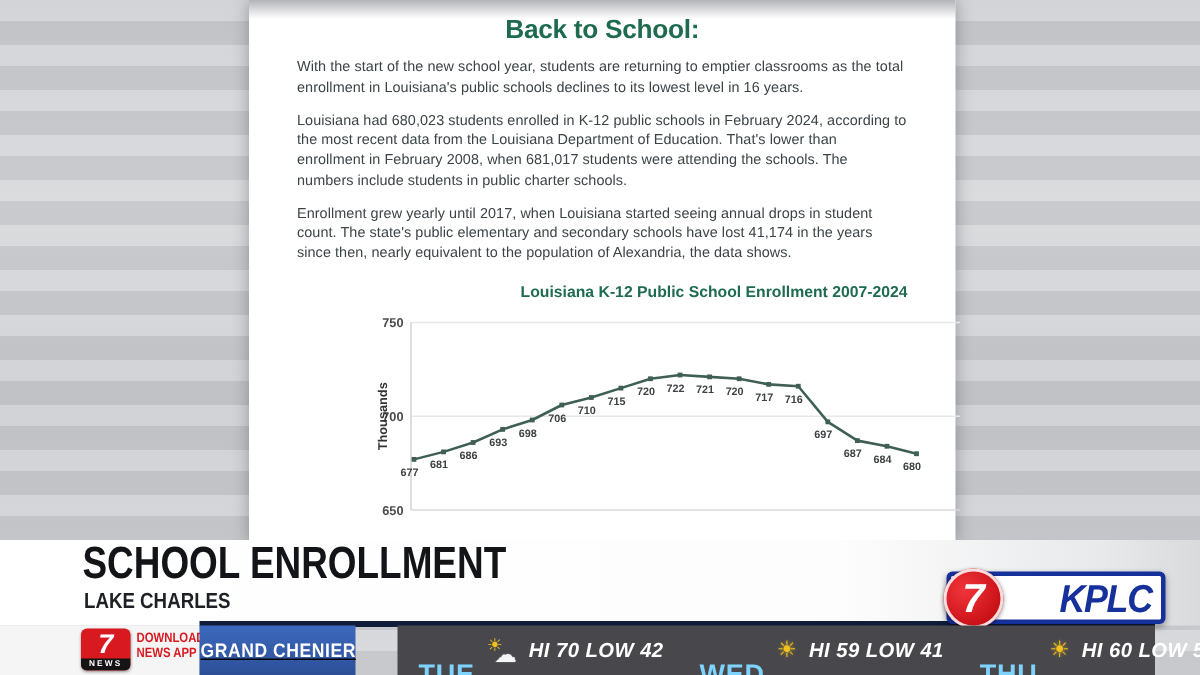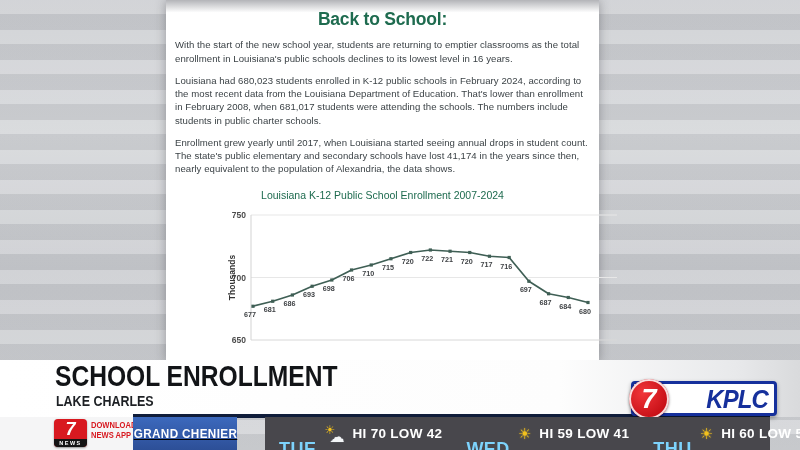--- a/index.html
+++ b/index.html
@@ -3,28 +3,28 @@
 <meta charset="utf-8">
 <style>
   html,body{margin:0;padding:0;background:#ccced1;font-family:"Liberation Sans",sans-serif;}
   .stage{position:relative;width:800px;height:450px;overflow:hidden;
     background:linear-gradient(180deg,#c9cbcf 0%,#d2d4d7 30%,#c7c9cd 60%,#d0d2d5 100%);}
   .stage::before{content:"";position:absolute;inset:0;
     background:repeating-linear-gradient(180deg,rgba(255,255,255,.18) 0 14px,rgba(120,122,128,.10) 14px 30px);
     pointer-events:none;}
 
   
-  .doc{position:absolute;left:166px;top:0;width:433px;height:362px;background:#ffffff;
-    box-shadow:0 0 10px rgba(40,40,45,.35);padding:0 9px;box-sizing:border-box;}
+  .doc{position:absolute;left:166px;top:0;width:471px;height:362px;background:#ffffff;
+    box-shadow:0 0 10px rgba(40,40,45,.35);padding:0 32px;box-sizing:border-box;}
   .doc-topshade{position:absolute;left:0;top:0;width:100%;height:14px;
     background:linear-gradient(180deg,#b3b4b8 0%,rgba(255,255,255,0) 90%);}
   .doc-title{margin-top:9px;text-align:center;color:#1e6b4f;font-weight:bold;
     font-size:17.5px;line-height:1.17;letter-spacing:-.2px;}
   .doc p{margin:9px 0 0 0;color:#3c4347;font-size:9.6px;line-height:1.38;letter-spacing:.05px;}
-  .chart-title{margin-top:13px;text-align:center;color:#1e6b4f;font-weight:normal;font-size:10.5px;}
+  .chart-title{margin-top:13px;text-align:right;color:#1e6b4f;font-weight:bold;font-size:10.5px;}
   .chart-wrap{margin:4px 0 0 54px;}
 
   
   .band{position:absolute;left:0;top:360px;width:800px;height:57px;
     background:linear-gradient(90deg,#ffffff 0%,#fdfdfd 70%,#e8e9eb 92%,#d9dadc 100%);}
   .headline{position:absolute;left:55px;top:361px;color:#121417;font-weight:800;
     font-size:30px;line-height:1;transform:scaleX(.82);transform-origin:left top;white-space:nowrap;}
   .sub-head{position:absolute;left:56px;top:393px;color:#1d2024;font-weight:600;
     font-size:14.5px;transform:scaleX(.86);transform-origin:left top;white-space:nowrap;}
   .navy-strip{position:absolute;left:133px;top:414px;width:637px;height:4px;background:#101d3a;}
@@ -57,21 +57,21 @@
   .app-promo{position:absolute;left:91px;top:4px;color:#d81920;font-weight:800;font-size:9px;
     line-height:1.1;transform:scaleX(.84);transform-origin:left top;white-space:nowrap;}
   .loc-tag{position:absolute;left:133px;top:0;width:104px;height:33px;
     background:linear-gradient(180deg,#3c69bd 0%,#2d4f97 100%);
     display:flex;align-items:center;justify-content:center;text-decoration:underline;}
   .loc-tag span{color:#fff;font-weight:800;font-size:13px;letter-spacing:.4px;transform:scaleX(.9);white-space:nowrap;}
   .wx{position:absolute;left:265px;top:0;width:505px;height:33px;background:#48474c;
     display:flex;align-items:center;padding:0 4px 0 14px;box-sizing:border-box;}
   .wx-item{display:flex;align-items:center;gap:8px;}
   .wx-day{color:#7dd3fc;font-weight:600;font-size:18px;letter-spacing:.5px;margin-top:32px;}
-  .wx-val{color:#ffffff;font-weight:800;font-size:13.5px;letter-spacing:.3px;white-space:nowrap;}
+  .wx-val{color:#ffffff;font-weight:800;font-size:13.5px;letter-spacing:.3px;white-space:nowrap;font-style:italic;}
   .wx-sep{width:2px;height:20px;background:#8fb3d9;margin:0 12px;}
   .icon-sun{color:#f2c11d;font-size:15px;line-height:1;text-shadow:0 0 2px rgba(242,193,29,.8);}
   .icon-pc{position:relative;width:20px;height:16px;display:inline-block;}
   .icon-pc .pc-sun{position:absolute;left:0;top:-2px;color:#f2c11d;font-size:12px;line-height:1;}
   .icon-pc .pc-cloud{position:absolute;right:0;bottom:-2px;color:#f4f6f8;font-size:15px;line-height:1;
     text-shadow:0 0 1px #9aa0a8;}
 </style>
 </head>
 <body>
 

